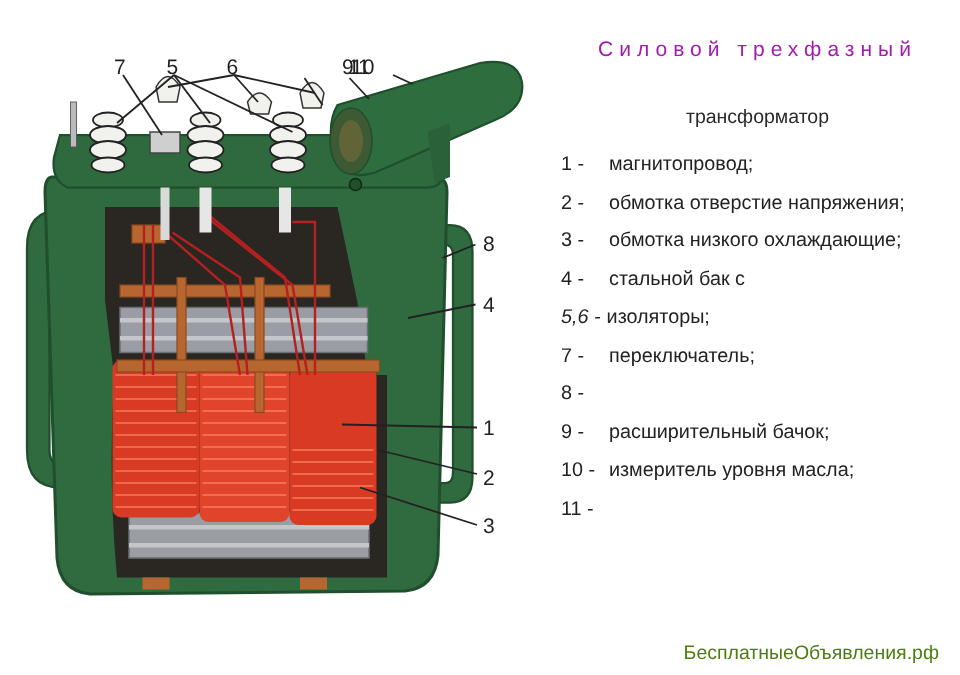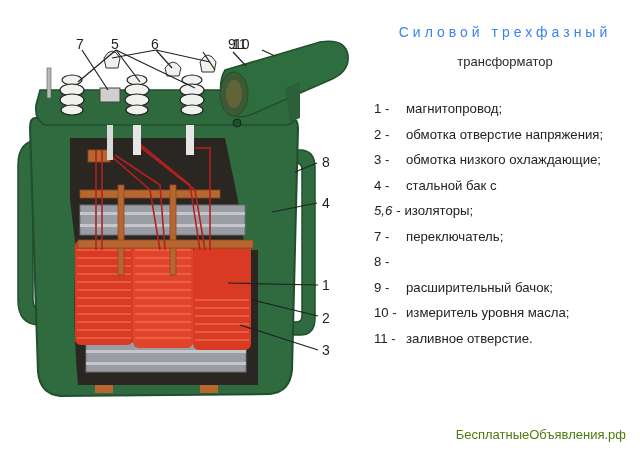--- a/index.html
+++ b/index.html
@@ -3,22 +3,22 @@
 <meta charset="utf-8">
 <style>
   html, body { margin: 0; padding: 0; }
   body {
     width: 640px; height: 450px; background: #ffffff; position: relative; overflow: hidden;
     font-family: "Liberation Sans", "DejaVu Sans", sans-serif; color: #1d1d1d;
   }
   .illustration { position: absolute; left: 0; top: 0; width: 370px; height: 420px; }
   .callout { position: absolute; font-size: 14px; color: #1f1f1f; font-family: "Liberation Sans", sans-serif; }
   .title-block { position: absolute; left: 370px; top: 24px; width: 270px; text-align: center; }
-  .title-line1 { font-size: 14px; letter-spacing: 4px; color: #3b82f6; }
-  .title-line2 { font-size: 13px; margin-top: 14px; color: #2a2a2a; }
+  .title-line1 { font-size: 14px; letter-spacing: 4px; color: #a21caf; }
+  .title-line2 { font-size: 13px; margin-top: 30px; color: #2a2a2a; }
   .legend { position: absolute; left: 374px; top: 96px; width: 266px; }
   .legend-row { height: 25.5px; font-size: 13.2px; display: flex; align-items: center; white-space: nowrap; color: #222; }
   .legend-num { display: inline-block; width: 32px; }
   .legend-num.tight { width: auto; margin-right: 4px; font-style: italic; }
   .watermark { position: absolute; right: 14px; bottom: 8px; font-size: 13px; color: #4d7c0f; }
 </style>
 </head>
 <body>
 
 <svg class="illustration" viewBox="0 0 370 420" xmlns="http://www.w3.org/2000/svg">
@@ -207,17 +207,16 @@
   <div class="legend-row">
       <span class="legend-num">9 -</span>
       <span>расширительный бачок;</span>
     </div>
   <div class="legend-row">
       <span class="legend-num">10 -</span>
       <span>измеритель уровня масла;</span>
     </div>
   <div class="legend-row">
       <span class="legend-num">11 -</span>
-      <span>заливное отверстие.</span>
     </div>
 </div>
 
 <div class="watermark">БесплатныеОбъявления.рф</div>
 
 </body></html>

